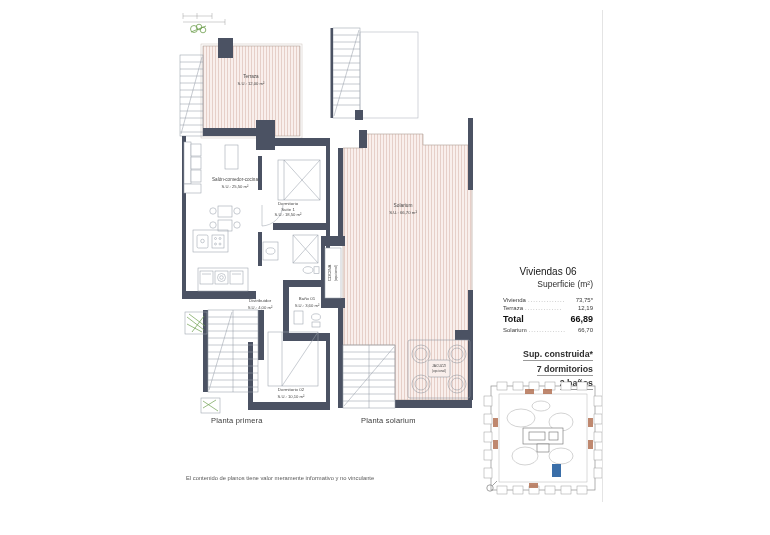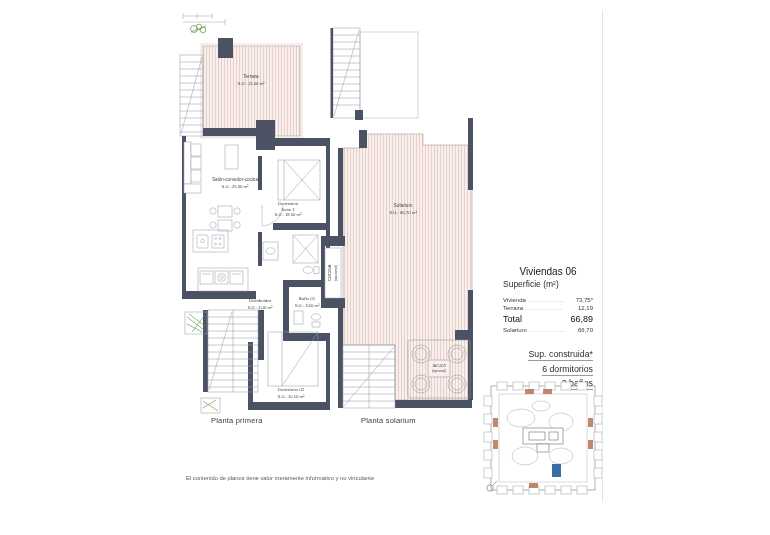--- a/index.html
+++ b/index.html
@@ -5,27 +5,27 @@
   html,body{margin:0;padding:0;background:#fff;}
   #sheet{position:relative;width:770px;height:535px;background:#ffffff;overflow:hidden;
          font-family:"Liberation Sans",sans-serif;color:#474747;}
   svg{font-family:"Liberation Sans",sans-serif;}
   .abs{position:absolute;}
   .plan-label{font-size:7.5px;color:#3c3c3c;letter-spacing:.2px;margin-left:25px;}
   .sheet-line{position:absolute;left:602px;top:10px;width:1px;height:492px;background:#e4e4e4;}
   
   .info{position:absolute;left:503px;top:266px;width:90px;}
   .info-title{font-size:10px;font-weight:normal;color:#161616;text-align:center;line-height:1.15;}
-  .info-sub{font-size:8.5px;color:#2b2b2b;text-align:left;margin-top:1px;}
+  .info-sub{font-size:8.5px;color:#2b2b2b;text-align:right;margin-top:1px;}
   .rows{margin-top:7px;}
   .srow{display:flex;align-items:baseline;font-size:6px;color:#3a3a3a;line-height:1.35;}
   .srow .dots{flex:1;overflow:hidden;white-space:nowrap;color:#777;margin:0 2px;letter-spacing:1px;}
-  .trow{display:flex;justify-content:space-between;font-size:9px;font-weight:normal;color:#111;
+  .trow{display:flex;justify-content:space-between;font-size:9px;font-weight:bold;color:#111;
         margin:2.5px 0 2px 0;}
-  .block2{margin-top:15px;text-align:right;font-size:8.8px;color:#2e2e2e;}
+  .block2{margin-top:15px;text-align:right;font-size:8.8px;color:#2e2e2e;font-weight:bold;}
   .block2 .u{display:inline-block;border-bottom:1px solid #9a9a9a;padding-bottom:1px;margin-bottom:2.5px;}
   .disclaimer{position:absolute;left:186px;top:475px;font-size:5.8px;color:#5a5a5a;}
 </style>
 </head>
 <body>
 
 <div id="sheet">
 
   <svg class="abs" style="left:170px;top:8px;" width="310" height="407" viewBox="0 0 310 407">
     <defs>
@@ -316,21 +316,21 @@
         <span>66,89</span>
       </div>
       <div class="srow">
         <span>Solarium</span>
         <span class="dots">..............</span>
         <span>66,70</span>
       </div>
     </div>
     <div class="block2">
       <div><span class="u">Sup. construida*</span></div>
-      <div><span class="u">6 dormitorios</span></div>
+      <div><span class="u">7 dormitorios</span></div>
       <div><span class="u">2 baños</span></div>
     </div>
   </div>
 
   <svg class="abs" style="left:483px;top:380px;" width="120" height="118" viewBox="0 0 120 118">
     <g stroke="#8f8f8f" stroke-width="0.7" fill="none">
       <rect x="8" y="6" width="104" height="104"></rect>
       <rect x="16" y="14" width="88" height="88" stroke="#b5b5b5" stroke-width="0.5"></rect>
     </g>
 

